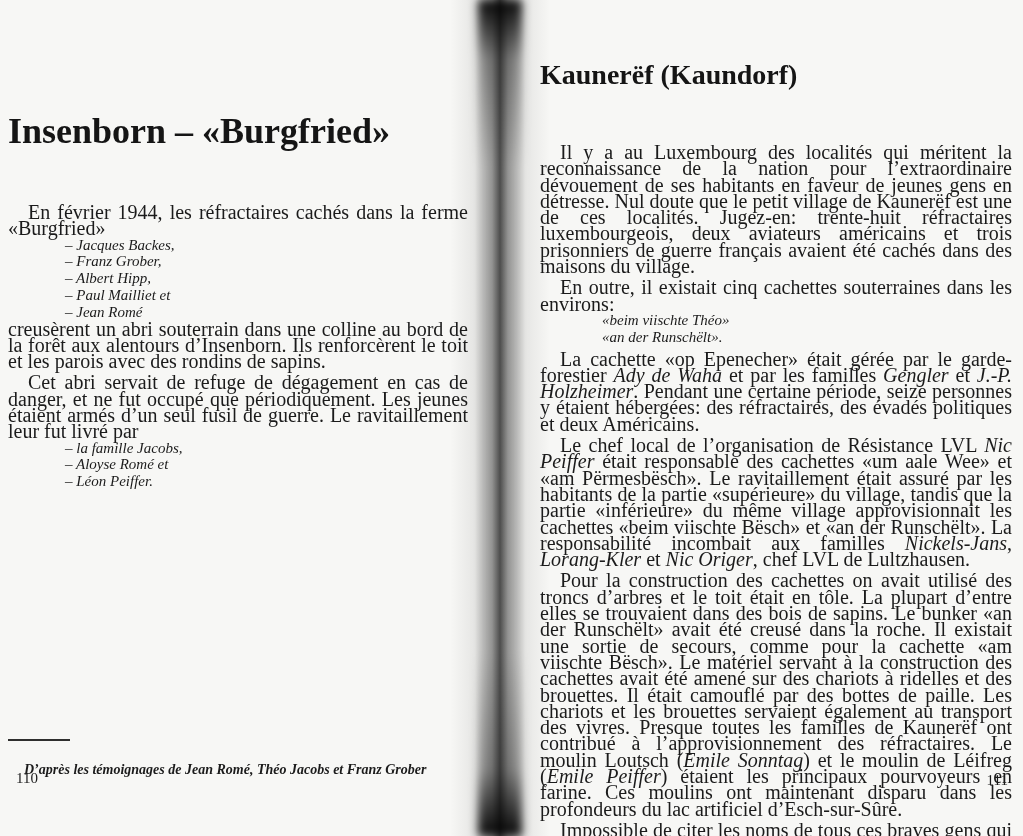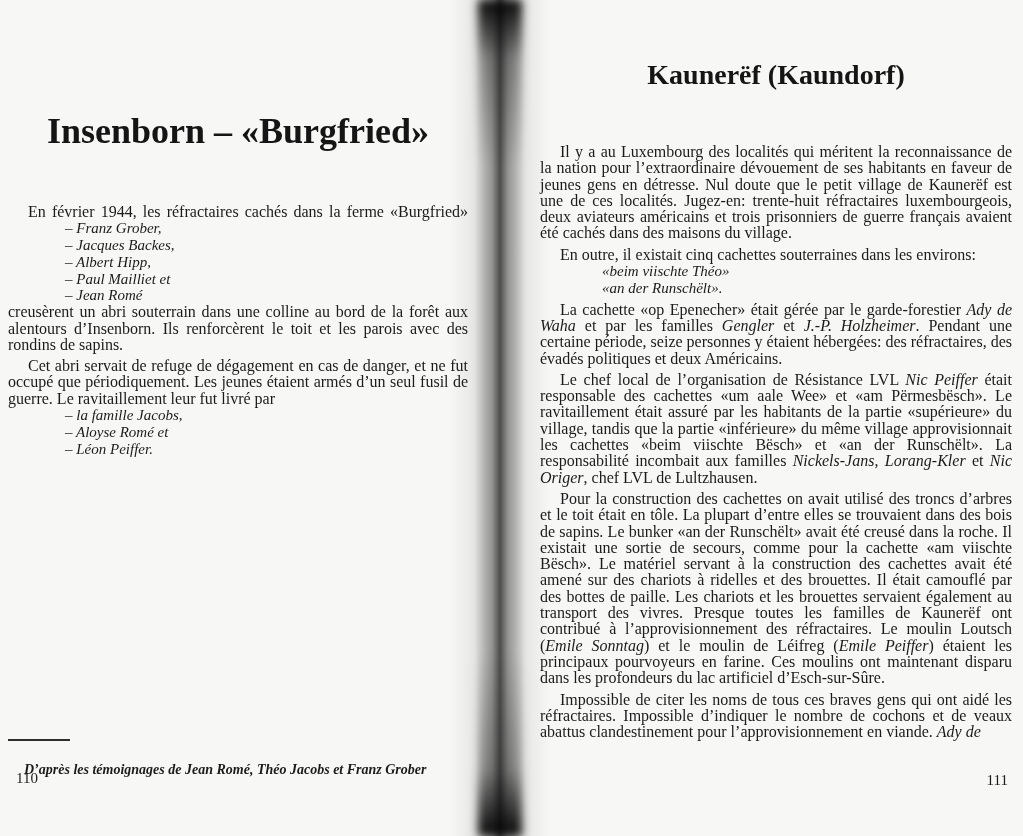--- a/index.html
+++ b/index.html
@@ -14,29 +14,29 @@
     color: #1b1b1b;
   }
 
   .page { position: absolute; top: 0; height: 100%; }
   .page-left  { left: 8px;   width: 460px; }
   .page-right { left: 540px; width: 472px; }
 
   .page-title {
     margin: 0;
     font-weight: 700;
-    text-align: center;
+    text-align: left;
     color: #151515;
   }
   .page-left  .page-title { margin-top: 115px; font-size: 36px; line-height: 33px; }
   .page-right .page-title { margin-top: 58px;  font-size: 28px; line-height: 34px; }
 
   .body {
     margin: 0;
-    font-size: 16px;
+    font-size: 20px;
     line-height: 16.3px;
     text-align: justify;
     color: #1b1b1b;
   }
   .indent { text-indent: 20px; }
   .gap { margin-top: 5px; }
   .first-body-left  { margin-top: 56px; }
   .first-body-right { margin-top: 52px; }
   .stretch { text-align-last: justify; }
 
@@ -111,22 +111,22 @@
 <body>
 
 <div class="scan">
 
   <div class="page page-left">
     <h1 class="page-title">Insenborn – «Burgfried»</h1>
 
     <p class="body indent stretch first-body-left">En février 1944, les réfractaires cachés dans la ferme «Burgfried»</p>
 
     <div class="namelist">
+        <div>– Jacques Backes,</div>
         <div>– Franz Grober,</div>
-        <div>– Jacques Backes,</div>
         <div>– Albert Hipp,</div>
         <div>– Paul Mailliet et</div>
         <div>– Jean Romé</div>
       </div>
 
     <p class="body">creusèrent un abri souterrain dans une colline au bord de la forêt aux alentours d’Insenborn. Ils renforcèrent le toit et les parois avec des rondins de sapins.</p>
 
     <p class="body indent gap">Cet abri servait de refuge de dégagement en cas de danger, et ne fut occupé que périodiquement. Les jeunes étaient armés d’un seul fusil de guerre. Le ravitaillement leur fut livré par</p>
 
     <div class="namelist">

